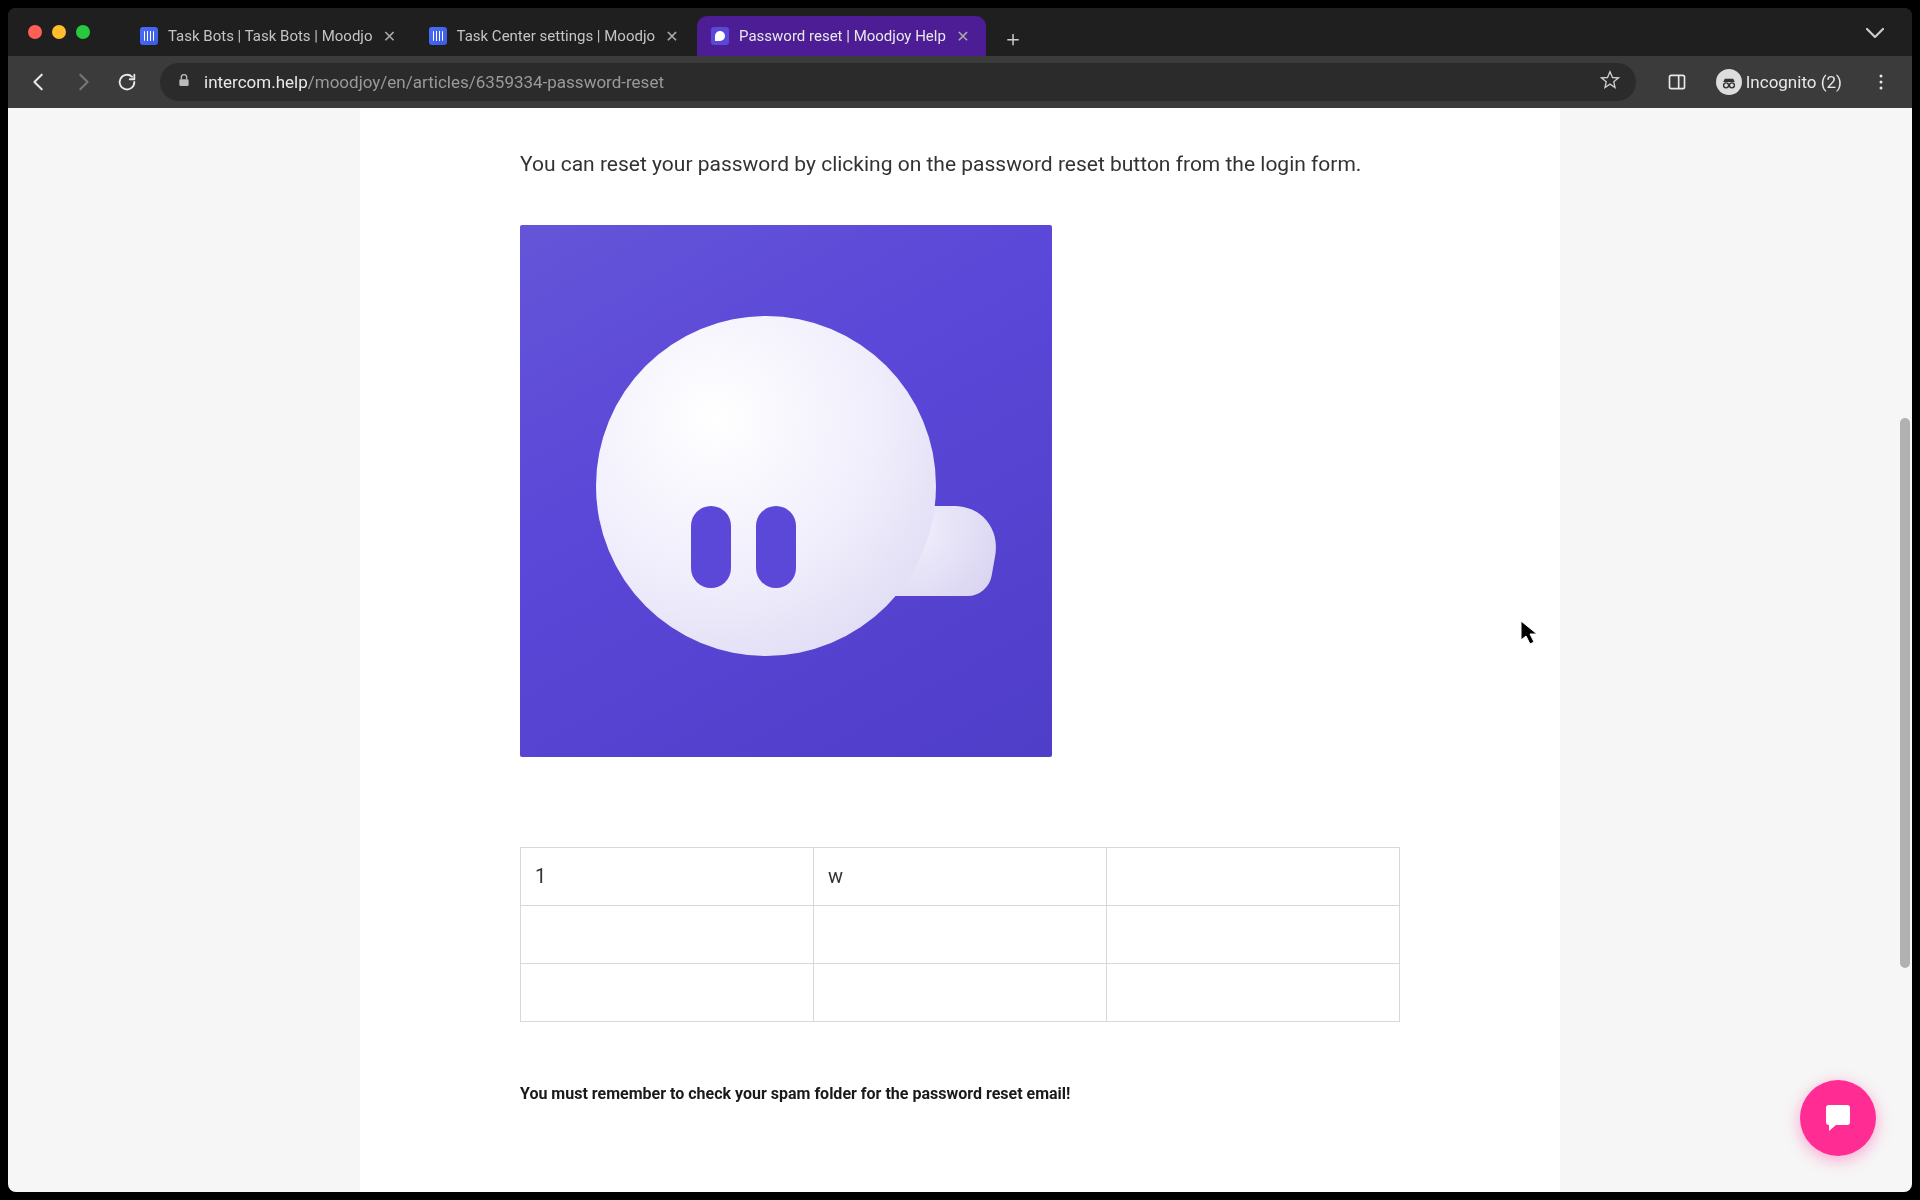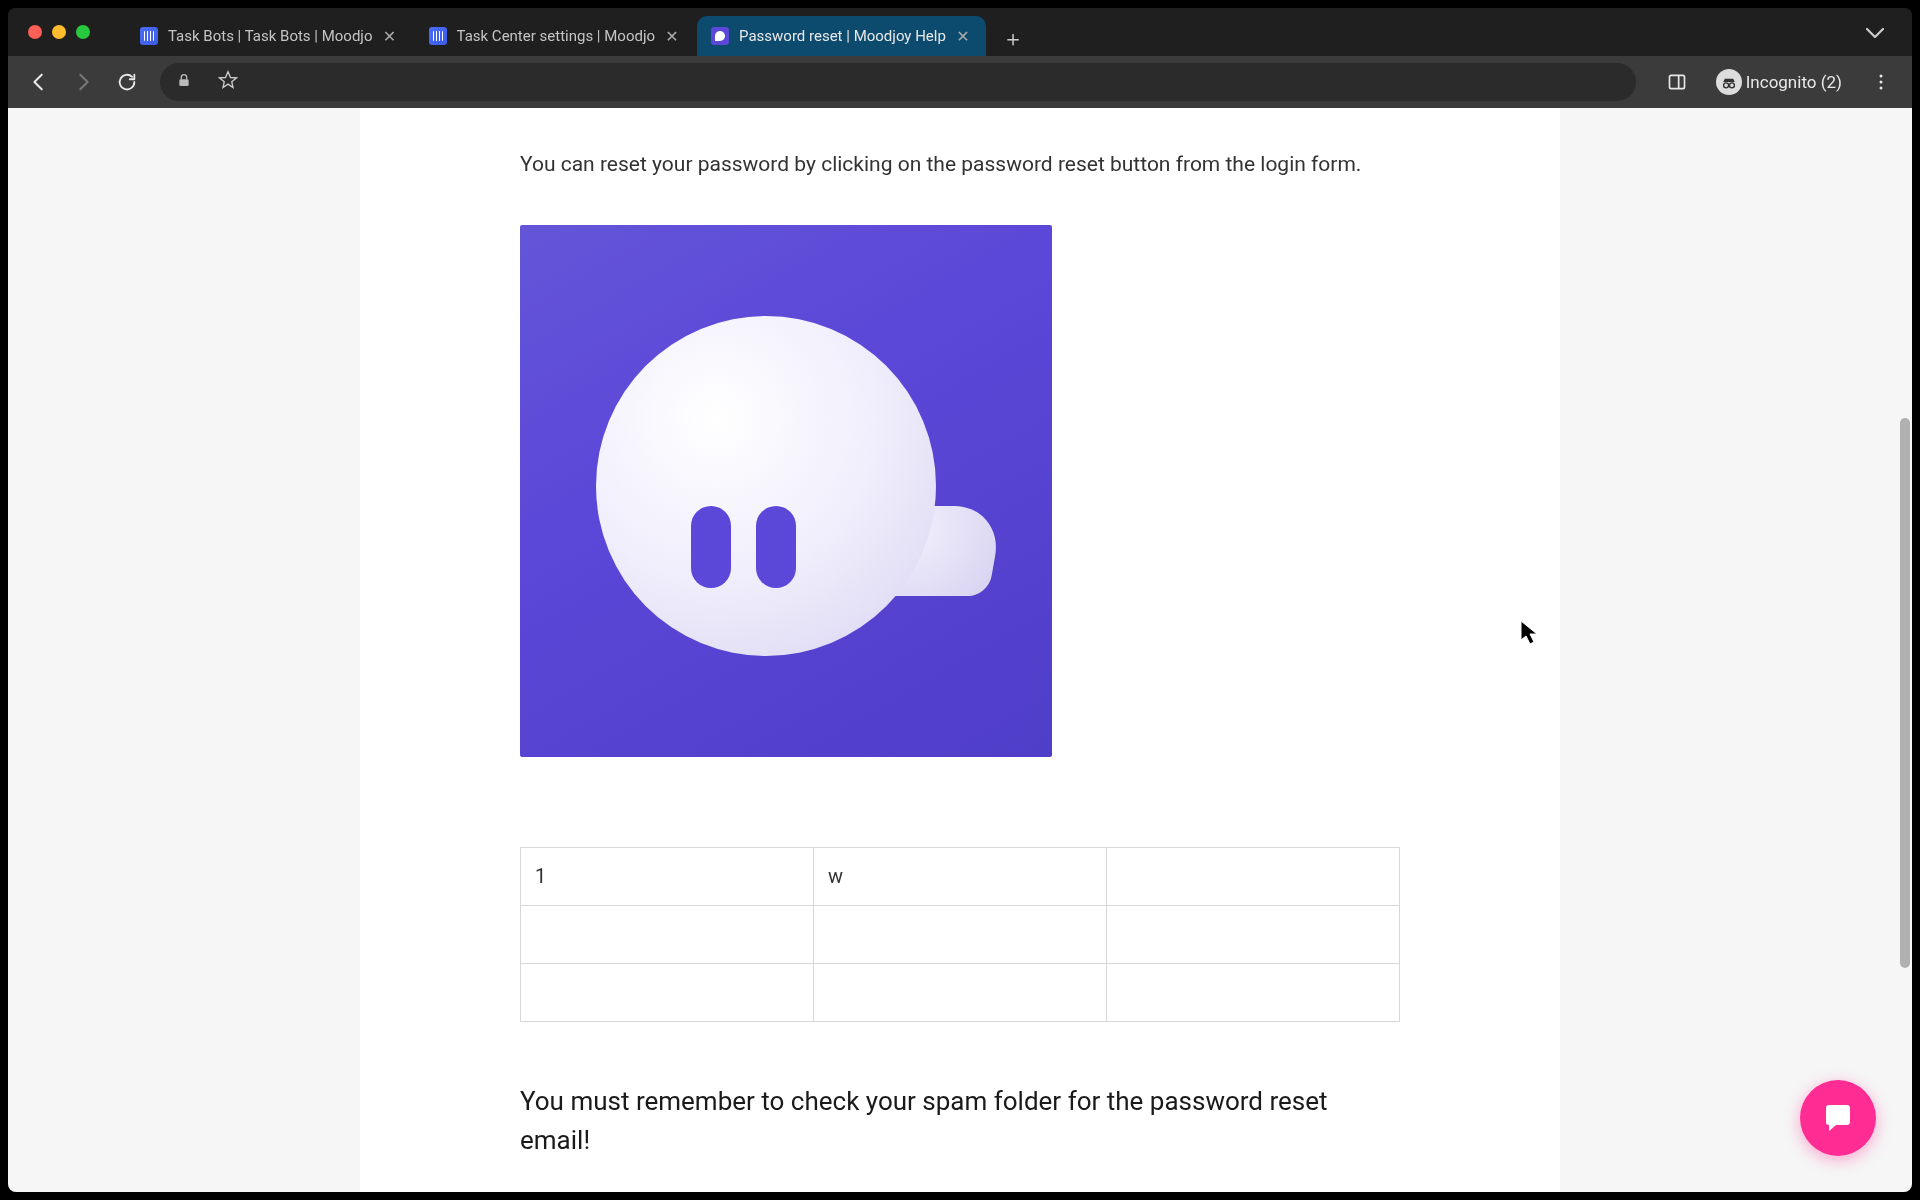--- a/index.html
+++ b/index.html
@@ -60,21 +60,21 @@
       min-width: 280px;
       max-width: 320px;
       background: #2d2d2d;
       color: #c4c4c4;
       font-size: 15px;
       border-radius: 10px 10px 0 0;
       margin-right: 2px;
       position: relative;
       cursor: pointer;
     }
-    .tab.active { background: #0c4a6e; color: #e8e8e8; }
+    .tab.active { background: #4c1d95; color: #e8e8e8; }
     .tab.inactive { background: transparent; }
     .tab .favicon {
       width: 18px;
       height: 18px;
       margin-right: 10px;
       flex-shrink: 0;
       border-radius: 3px;
     }
     .fav-intercom {
       background: linear-gradient(135deg, #4a6cf7, #3a5ce5);
@@ -280,22 +280,22 @@
     .article-table td {
       border: 1px solid #d8d8d8;
       padding: 16px 14px;
       color: #333;
       font-size: 20px;
       height: 58px;
       width: 33.33%;
     }
     .article-bold {
       color: #1a1a1a;
-      font-size: 26px;
-      font-weight: 400;
+      font-size: 16px;
+      font-weight: 700;
       line-height: 1.5;
     }
     .scrollbar-track {
       position: absolute;
       right: 2px;
       top: 310px;
       width: 10px;
       height: 550px;
       background: rgba(0,0,0,0.28);
       border-radius: 5px;
@@ -374,20 +374,23 @@
       <svg width="22" height="22" viewBox="0 0 24 24">
           <path d="M20 12 A8 8 0 1 1 17.6 6.4 M20 4 V9 H15" stroke="currentColor" stroke-width="2" fill="none" stroke-linecap="round" stroke-linejoin="round"></path>
         </svg>
     </div>
     <div class="address-bar">
       <span class="lock-icon">
         <svg width="16" height="16" viewBox="0 0 24 24">
             <rect x="5" y="11" width="14" height="10" rx="2" fill="currentColor"></rect>
             <path d="M8 11 V8 a4 4 0 0 1 8 0 v3" stroke="currentColor" stroke-width="2" fill="none"></path>
           </svg>
+      </span>
+      <span class="url-text">
+        <span class="url-host">intercom.help</span><span class="url-path">/moodjoy/en/articles/6359334-password-reset</span>
       </span>
       <span class="addr-action">
         <svg width="20" height="20" viewBox="0 0 24 24">
             <path d="M12 2 L15 9 L22 9.5 L16.5 14 L18 21 L12 17 L6 21 L7.5 14 L2 9.5 L9 9 Z" stroke="currentColor" stroke-width="1.6" fill="none"></path>
           </svg>
       </span>
     </div>
     <div class="right-actions">
       <div class="nav-btn">
         <svg width="20" height="20" viewBox="0 0 24 24">

